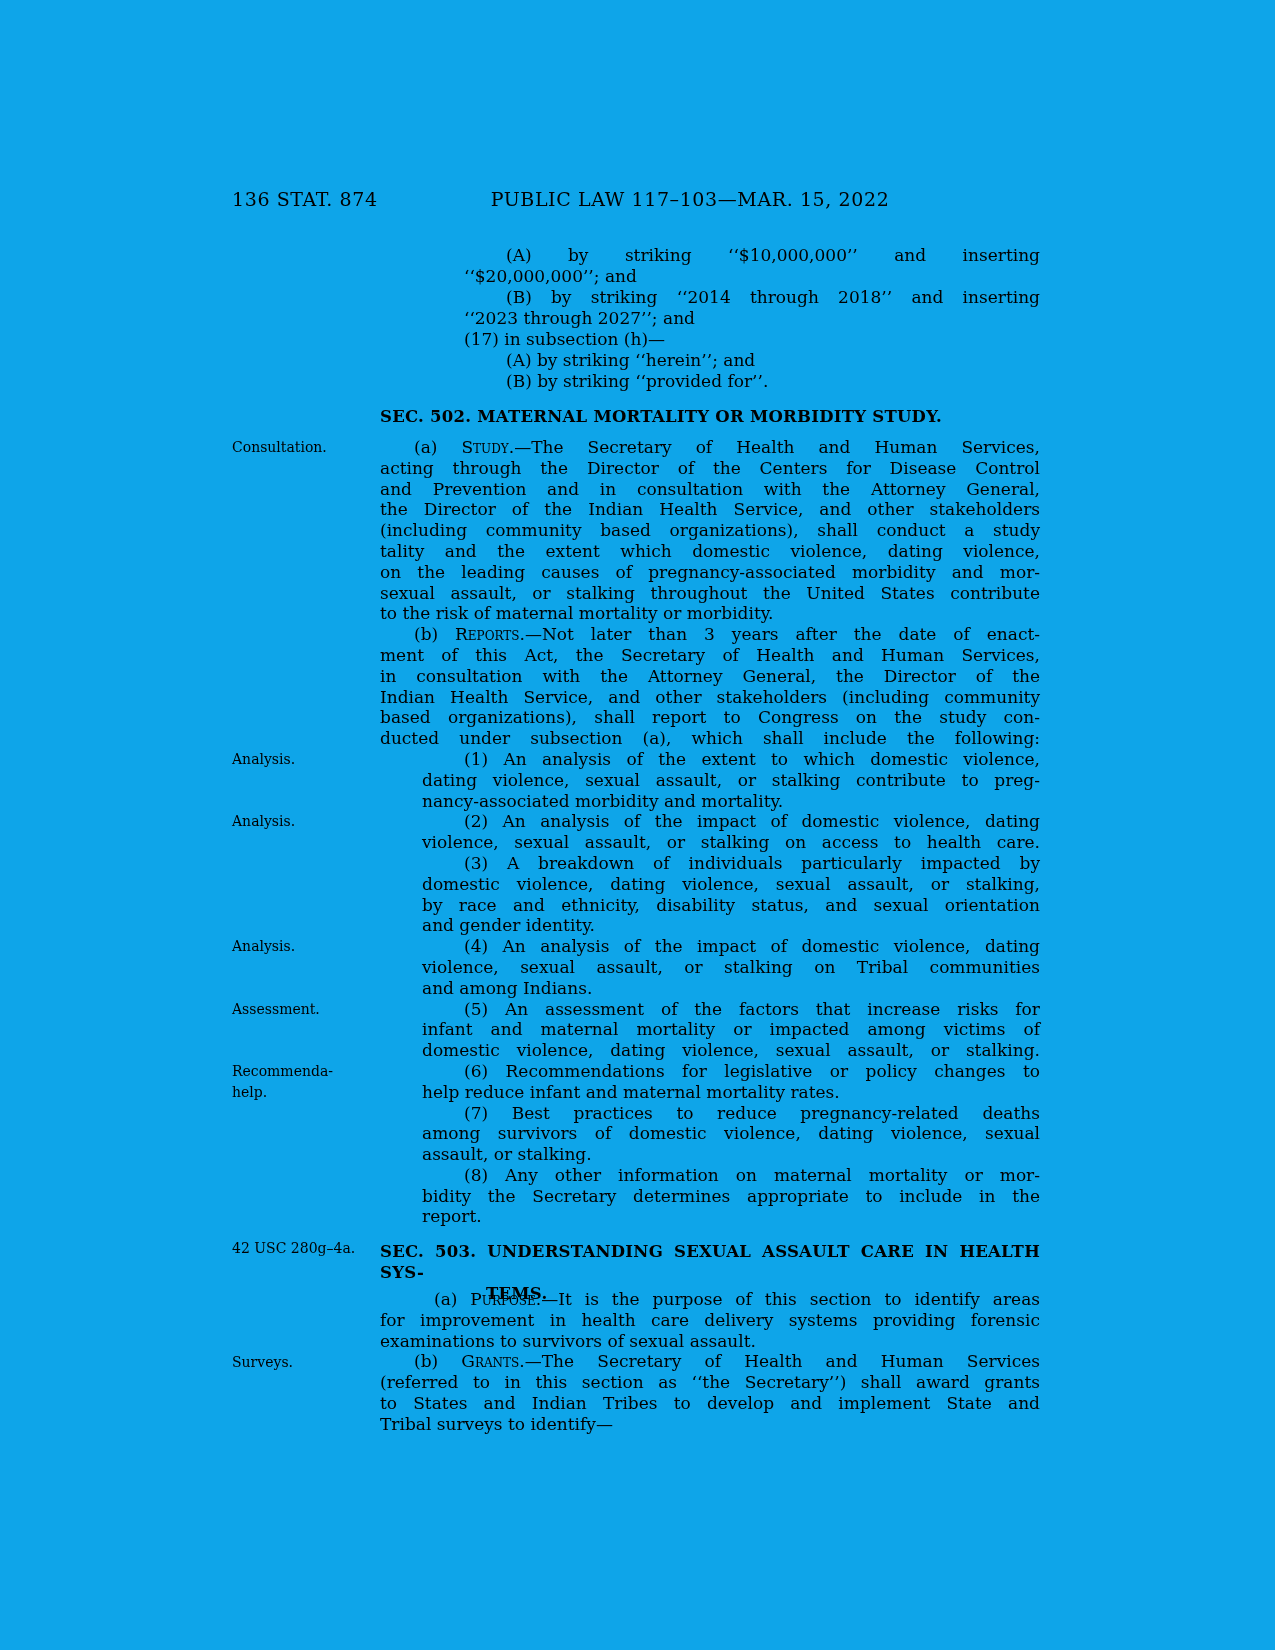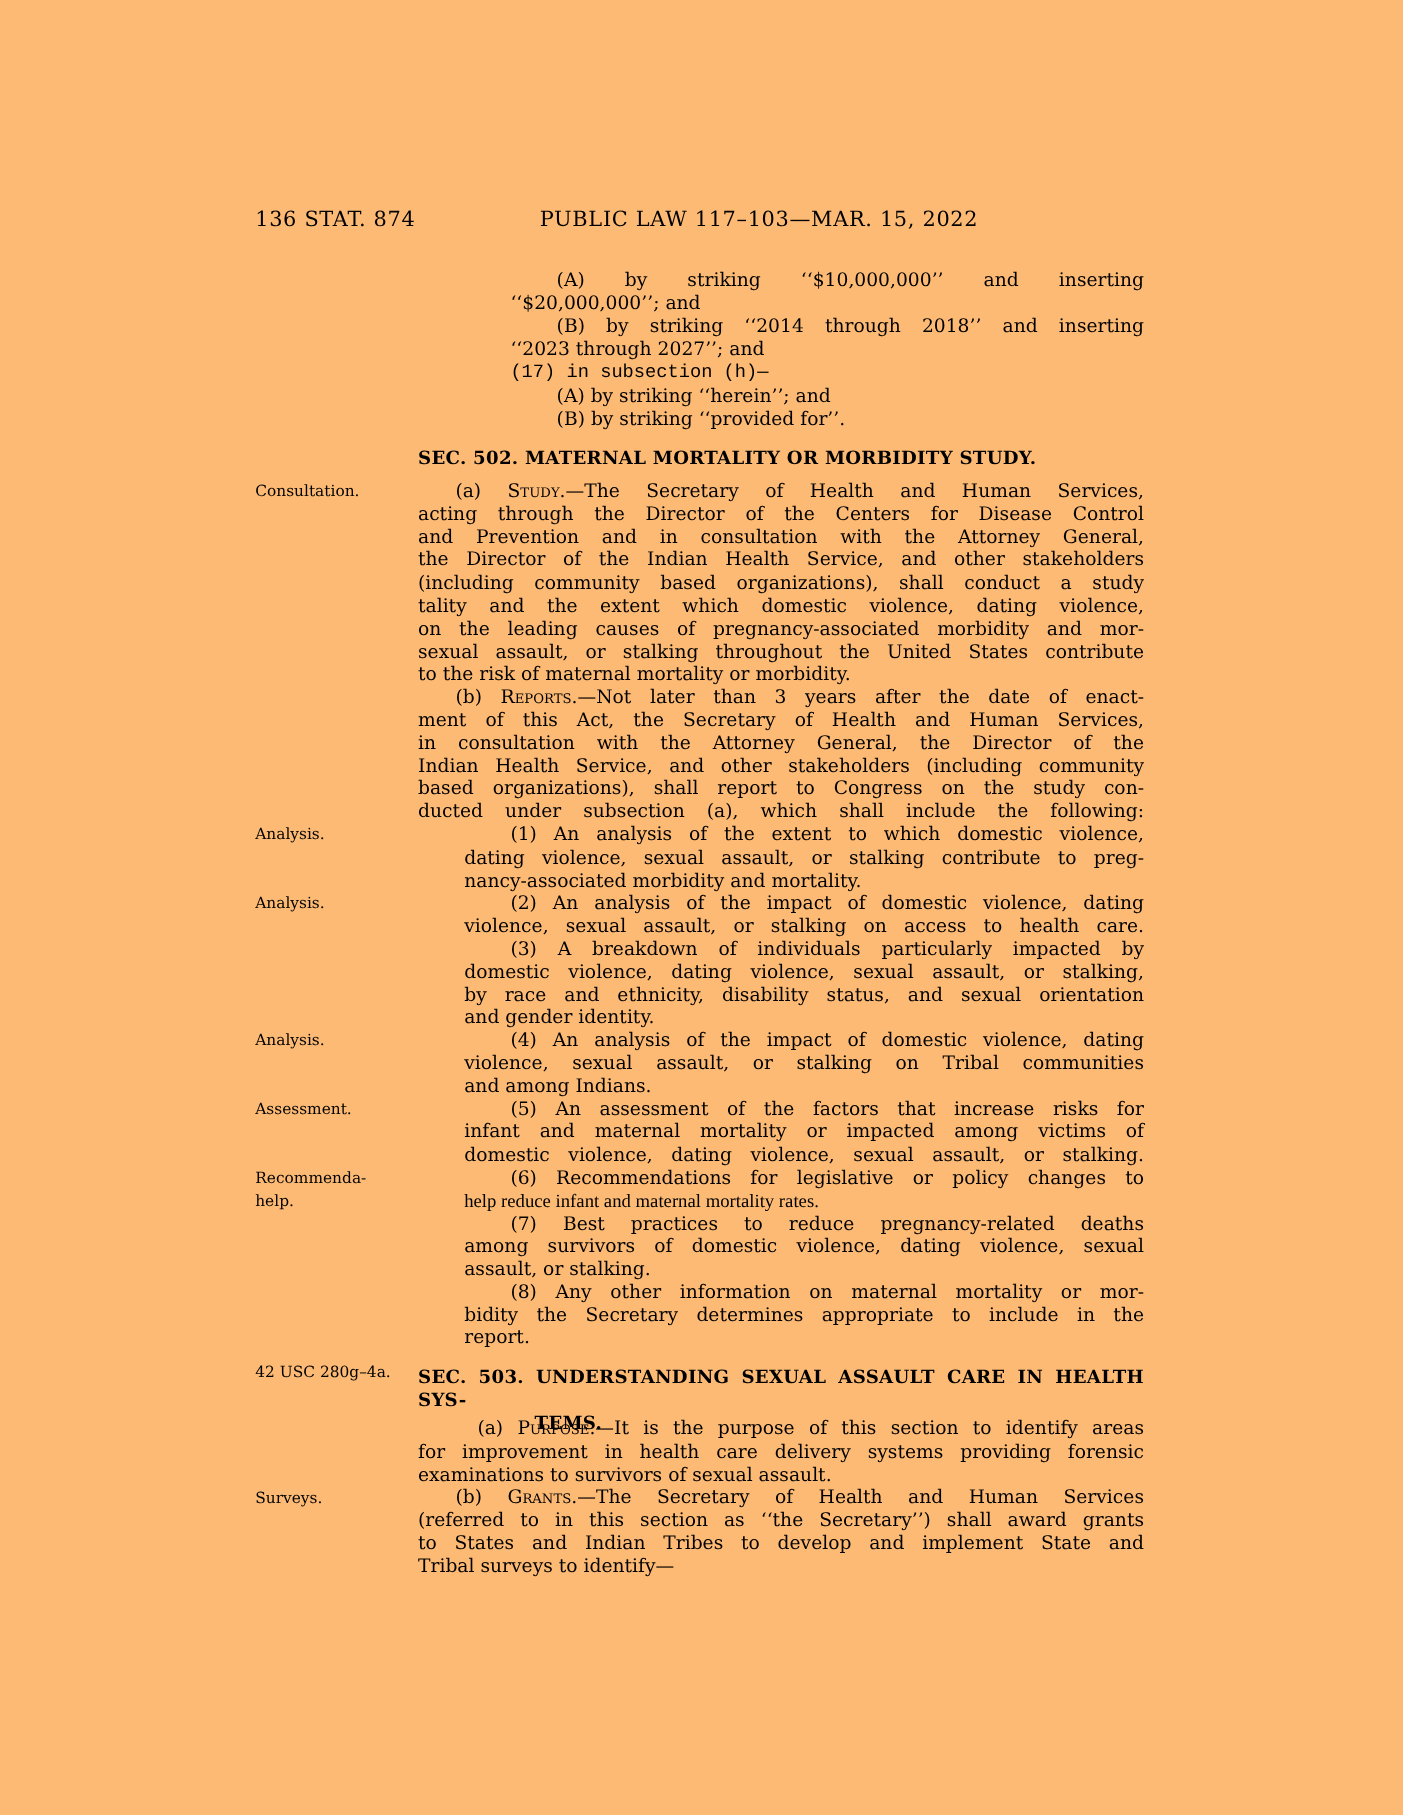--- a/index.html
+++ b/index.html
@@ -1,20 +1,20 @@
 <!DOCTYPE html>
 <html><head>
 <meta charset="utf-8">
 <style>
   html,body { margin:0; padding:0; background:#e9e9e9; }
   .page {
     position:relative;
     width:1275px; height:1650px;
     margin:0 auto;
-    background:#fdba74;
+    background:#0ea5e9;
     color:#000000;
     font-family:"DejaVu Serif", serif;
     overflow:hidden;
   }
   .hdr-stat {
     position:absolute; left:232px; top:188px;
     font-size:19px; letter-spacing:0.6px; white-space:nowrap;
   }
   .hdr-law {
     position:absolute; left:360px; top:188px; width:660px;
@@ -67,21 +67,21 @@
       <div class="margin-note" style="top: 1352px;">
         <div>Surveys.</div>
       </div>
     </div>
   <div class="body-col">
       <div class="block" style="top: 245px; line-height: 21px;">
         <div class="line j" style="margin-left: 126px;">(A) by striking ‘‘$10,000,000’’ and inserting</div>
         <div class="line" style="margin-left: 84px;">‘‘$20,000,000’’; and</div>
         <div class="line j" style="margin-left: 126px;">(B) by striking ‘‘2014 through 2018’’ and inserting</div>
         <div class="line" style="margin-left: 84px;">‘‘2023 through 2027’’; and</div>
-        <div class="line" style="margin-left: 84px; font-family: Liberation Mono, monospace;">(17) in subsection (h)—</div>
+        <div class="line" style="margin-left: 84px;">(17) in subsection (h)—</div>
         <div class="line" style="margin-left: 126px;">(A) by striking ‘‘herein’’; and</div>
         <div class="line" style="margin-left: 126px;">(B) by striking ‘‘provided for’’.</div>
       </div>
       <div class="block heading" style="top: 406px; line-height: 21px;">
         <div class="line">SEC. 502. MATERNAL MORTALITY OR MORBIDITY STUDY.</div>
       </div>
       <div class="block" style="top: 437px; line-height: 20.8px;">
         <div class="line j" style="margin-left: 34px;">(a) <span class="sc">Study</span>.—The Secretary of Health and Human Services,</div>
         <div class="line j">acting through the Director of the Centers for Disease Control</div>
         <div class="line j">and Prevention and in consultation with the Attorney General,</div>
@@ -106,21 +106,21 @@
         <div class="line j" style="margin-left: 42px;">domestic violence, dating violence, sexual assault, or stalking,</div>
         <div class="line j" style="margin-left: 42px;">by race and ethnicity, disability status, and sexual orientation</div>
         <div class="line" style="margin-left: 42px;">and gender identity.</div>
         <div class="line j" style="margin-left: 84px;">(4) An analysis of the impact of domestic violence, dating</div>
         <div class="line j" style="margin-left: 42px;">violence, sexual assault, or stalking on Tribal communities</div>
         <div class="line" style="margin-left: 42px;">and among Indians.</div>
         <div class="line j" style="margin-left: 84px;">(5) An assessment of the factors that increase risks for</div>
         <div class="line j" style="margin-left: 42px;">infant and maternal mortality or impacted among victims of</div>
         <div class="line j" style="margin-left: 42px;">domestic violence, dating violence, sexual assault, or stalking.</div>
         <div class="line j" style="margin-left: 84px;">(6) Recommendations for legislative or policy changes to</div>
-        <div class="line" style="margin-left: 42px; font-family: Liberation Serif, serif;">help reduce infant and maternal mortality rates.</div>
+        <div class="line" style="margin-left: 42px;">help reduce infant and maternal mortality rates.</div>
         <div class="line j" style="margin-left: 84px;">(7) Best practices to reduce pregnancy-related deaths</div>
         <div class="line j" style="margin-left: 42px;">among survivors of domestic violence, dating violence, sexual</div>
         <div class="line" style="margin-left: 42px;">assault, or stalking.</div>
         <div class="line j" style="margin-left: 84px;">(8) Any other information on maternal mortality or mor-</div>
         <div class="line j" style="margin-left: 42px;">bidity the Secretary determines appropriate to include in the</div>
         <div class="line" style="margin-left: 42px;">report.</div>
       </div>
       <div class="block heading" style="top: 1241px; line-height: 21px;">
         <div class="line j">SEC. 503. UNDERSTANDING SEXUAL ASSAULT CARE IN HEALTH SYS-</div>
         <div class="line" style="margin-left: 106px;">TEMS.</div>

